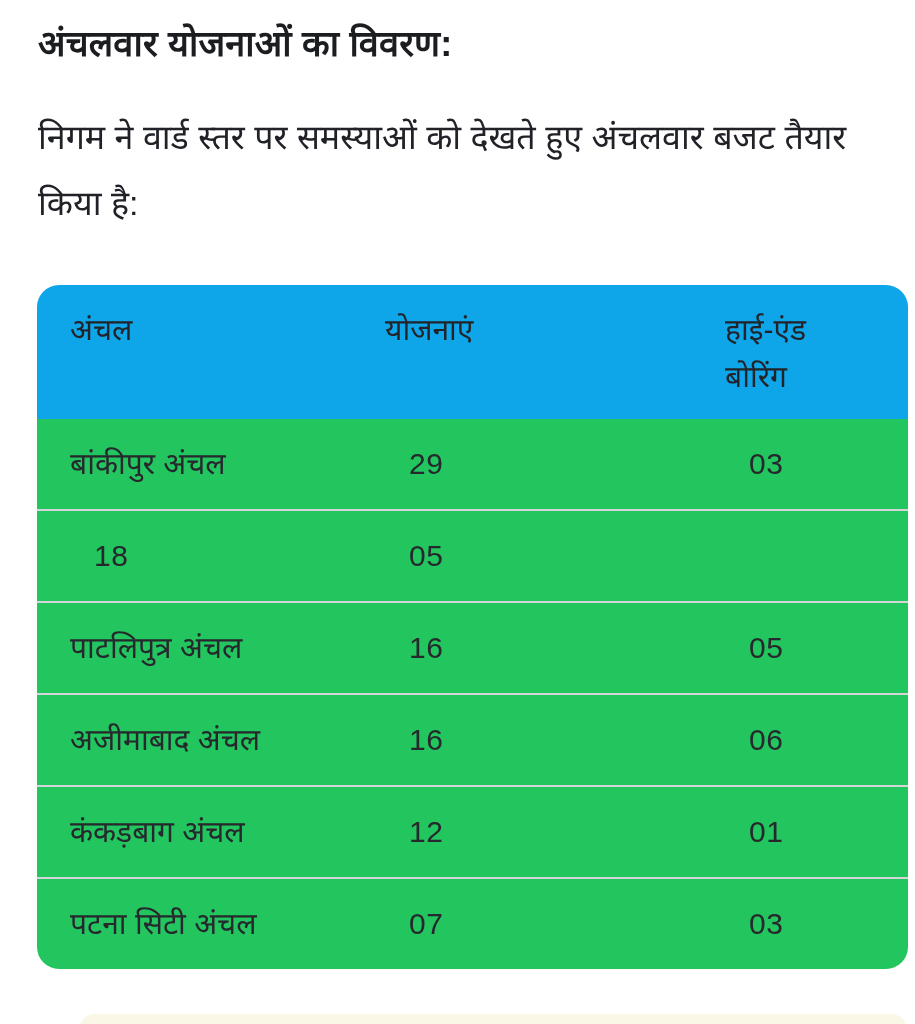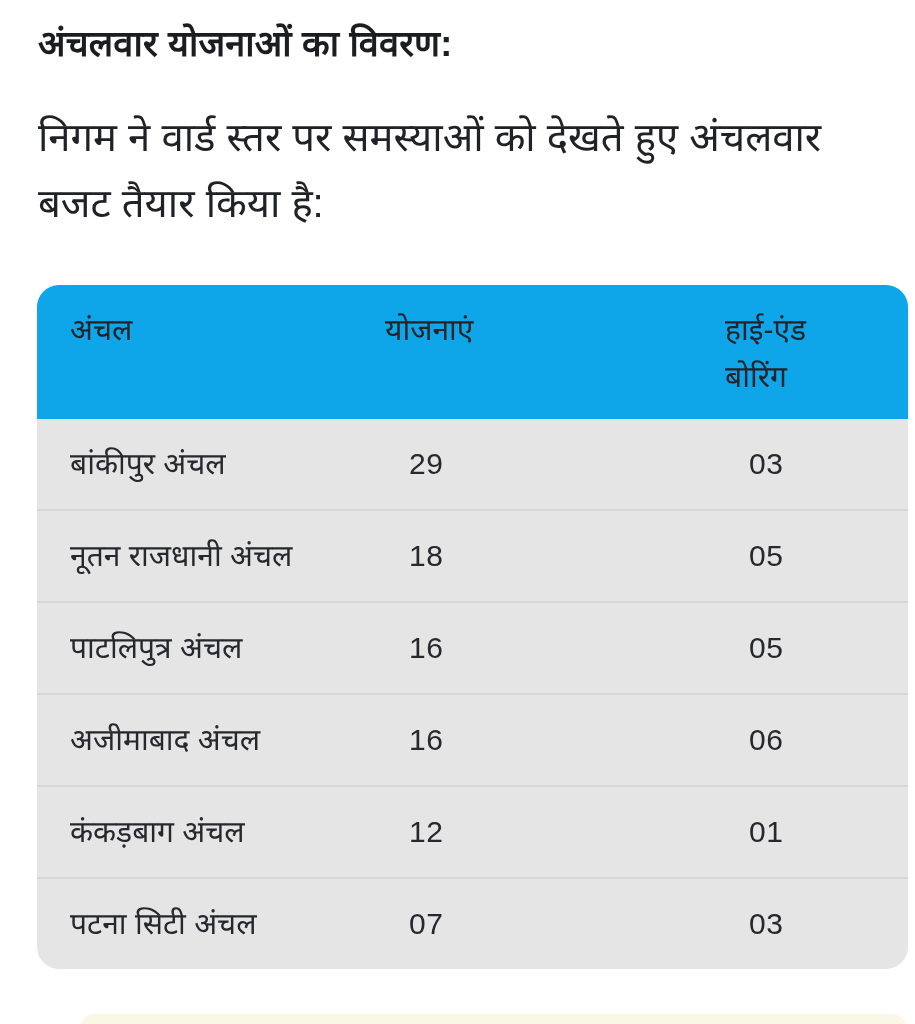--- a/index.html
+++ b/index.html
@@ -27,21 +27,21 @@
     font-weight: 700;
     letter-spacing: 0.2px;
     color: #1b1d21;
   }
 
   .intro-text {
     position: absolute;
     left: 38px;
     top: 104px;
     width: 848px;
-    font-size: 40px;
+    font-size: 34px;
     line-height: 66px;
     font-weight: 400;
     color: #202227;
   }
 
   .table-card {
     position: absolute;
     left: 37px;
     top: 285px;
     width: 871px;
@@ -61,21 +61,21 @@
     padding-bottom: 19px;
     font-size: 30px;
     line-height: 47px;
     font-weight: 400;
     color: #22242a;
   }
 
   .t-head .cell span { display: block; }
 
   .t-body-row {
-    background: #e5e5e5;
+    background: #22c55e;
     padding-top: 24px;
     padding-bottom: 24px;
     font-size: 30px;
     line-height: 42px;
     color: #26282d;
   }
 
   .t-body-row + .t-body-row {
     border-top: 2px solid #d5d6da;
   }
@@ -119,21 +119,20 @@
       </div>
     </div>
 
     <div class="t-row t-body-row">
       <div class="cell">बांकीपुर अंचल</div>
       <div class="cell num">29</div>
       <div class="cell num">03</div>
     </div>
 
     <div class="t-row t-body-row">
-      <div class="cell">नूतन राजधानी अंचल</div>
       <div class="cell num">18</div>
       <div class="cell num">05</div>
     </div>
 
     <div class="t-row t-body-row">
       <div class="cell">पाटलिपुत्र अंचल</div>
       <div class="cell num">16</div>
       <div class="cell num">05</div>
     </div>
 

